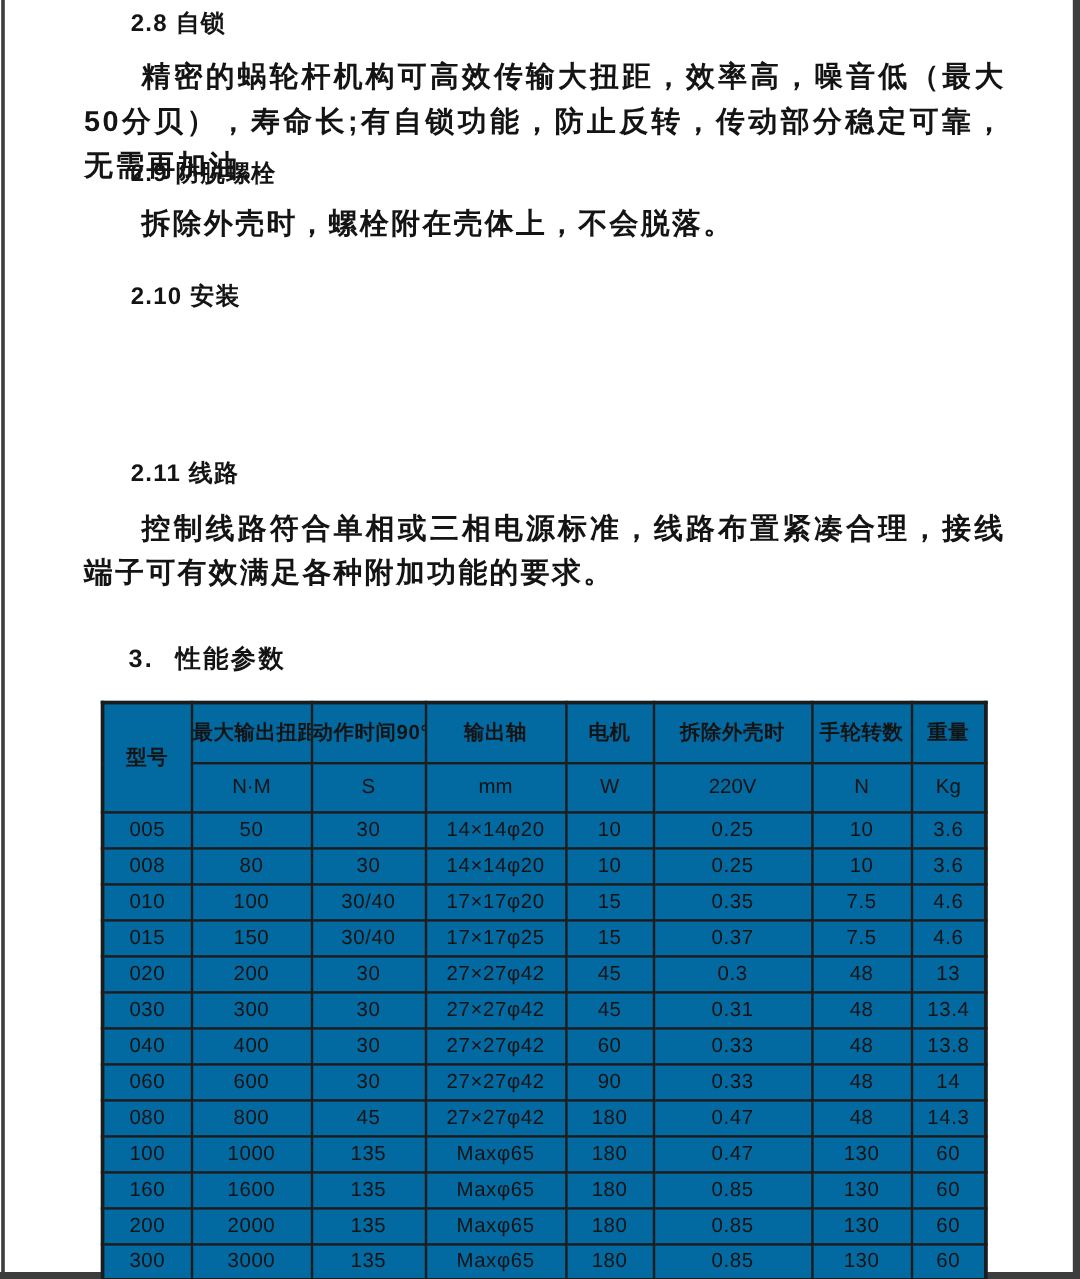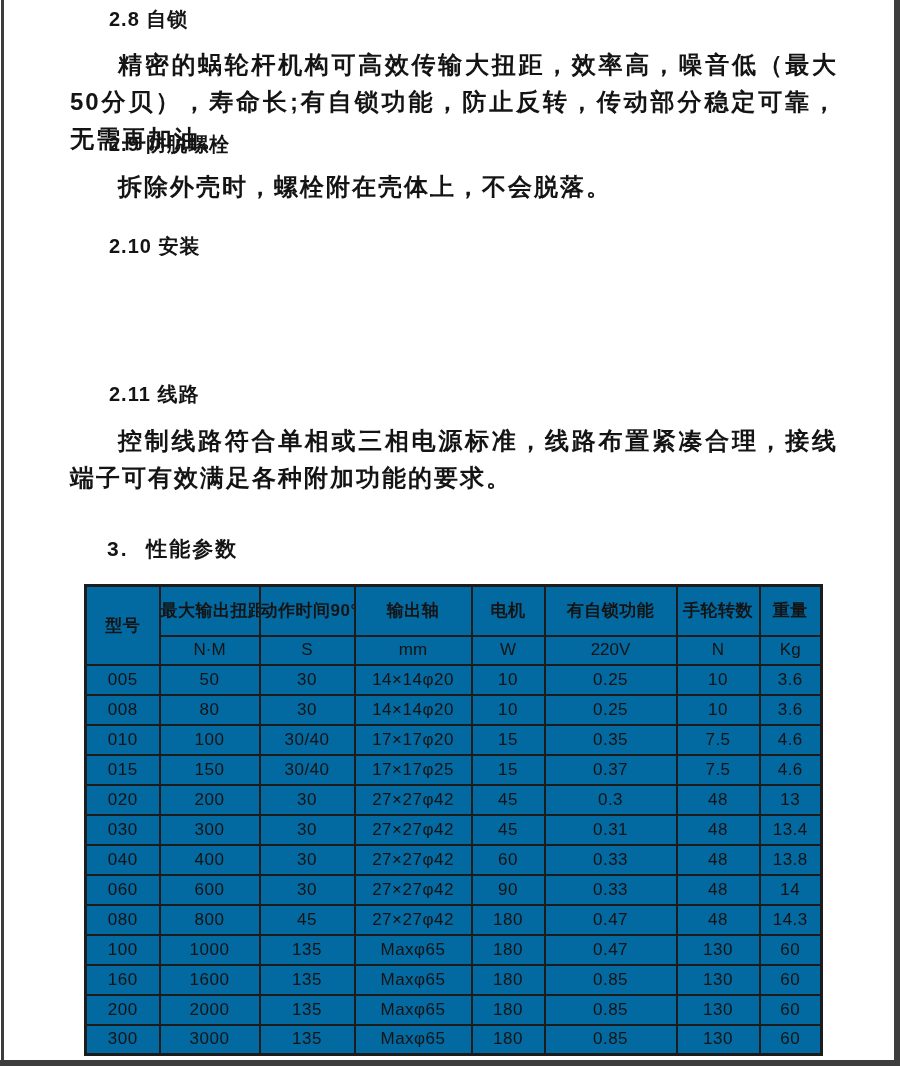--- a/index.html
+++ b/index.html
@@ -72,21 +72,21 @@
     overflow: hidden;
     white-space: nowrap;
   }
   table.perf th.label-th {
     height: 50px;
     font-size: 17px;
     font-weight: 700;
     letter-spacing: 0.5px;
   }
   table.perf th.unit-th {
-    height: 29px;
+    height: 41px;
     font-size: 17px;
     font-weight: 400;
   }
   table.perf td {
     height: 30px;
     font-size: 17px;
     font-weight: 400;
     letter-spacing: 0.5px;
   }
 </style>
@@ -122,21 +122,21 @@
         <col style="width: 83px;">
         <col style="width: 62px;">
       </colgroup>
     <thead>
         <tr>
           <th class="label-th" rowspan="2">型号</th>
           <th class="label-th">最大输出扭距</th>
           <th class="label-th">动作时间90°</th>
           <th class="label-th">输出轴</th>
           <th class="label-th">电机</th>
-          <th class="label-th">有自锁功能</th>
+          <th class="label-th">拆除外壳时</th>
           <th class="label-th">手轮转数</th>
           <th class="label-th">重量</th>
         </tr>
         <tr>
           <th class="unit-th">N·M</th>
           <th class="unit-th">S</th>
           <th class="unit-th">mm</th>
           <th class="unit-th">W</th>
           <th class="unit-th">220V</th>
           <th class="unit-th">N</th>

